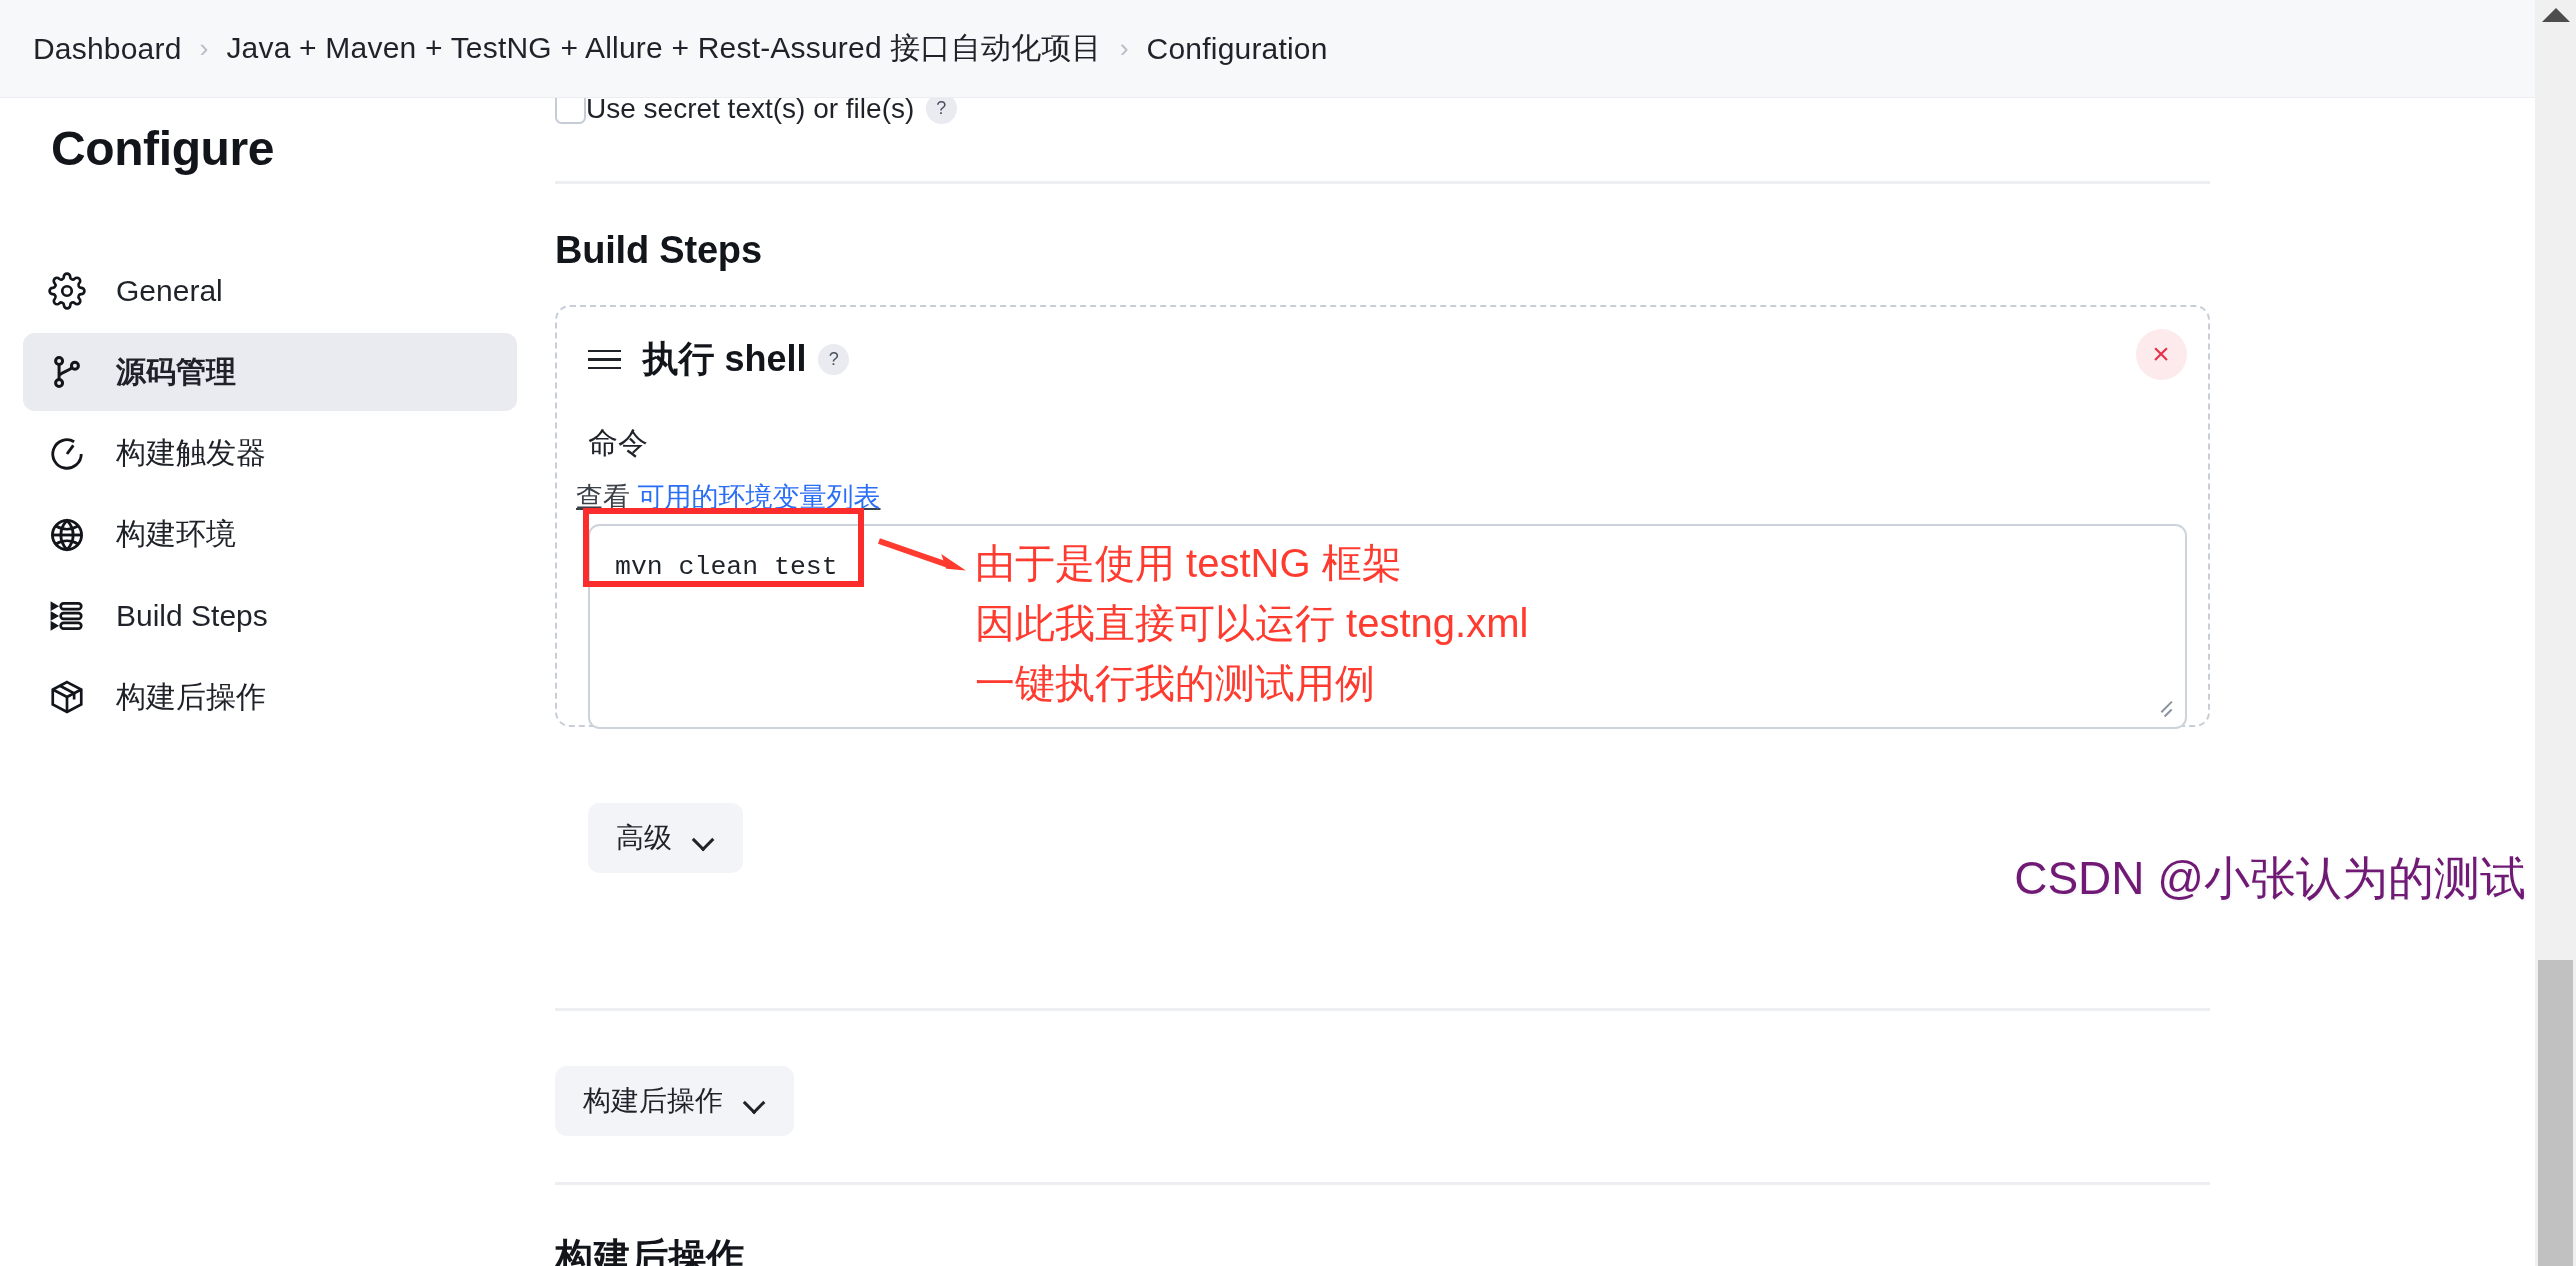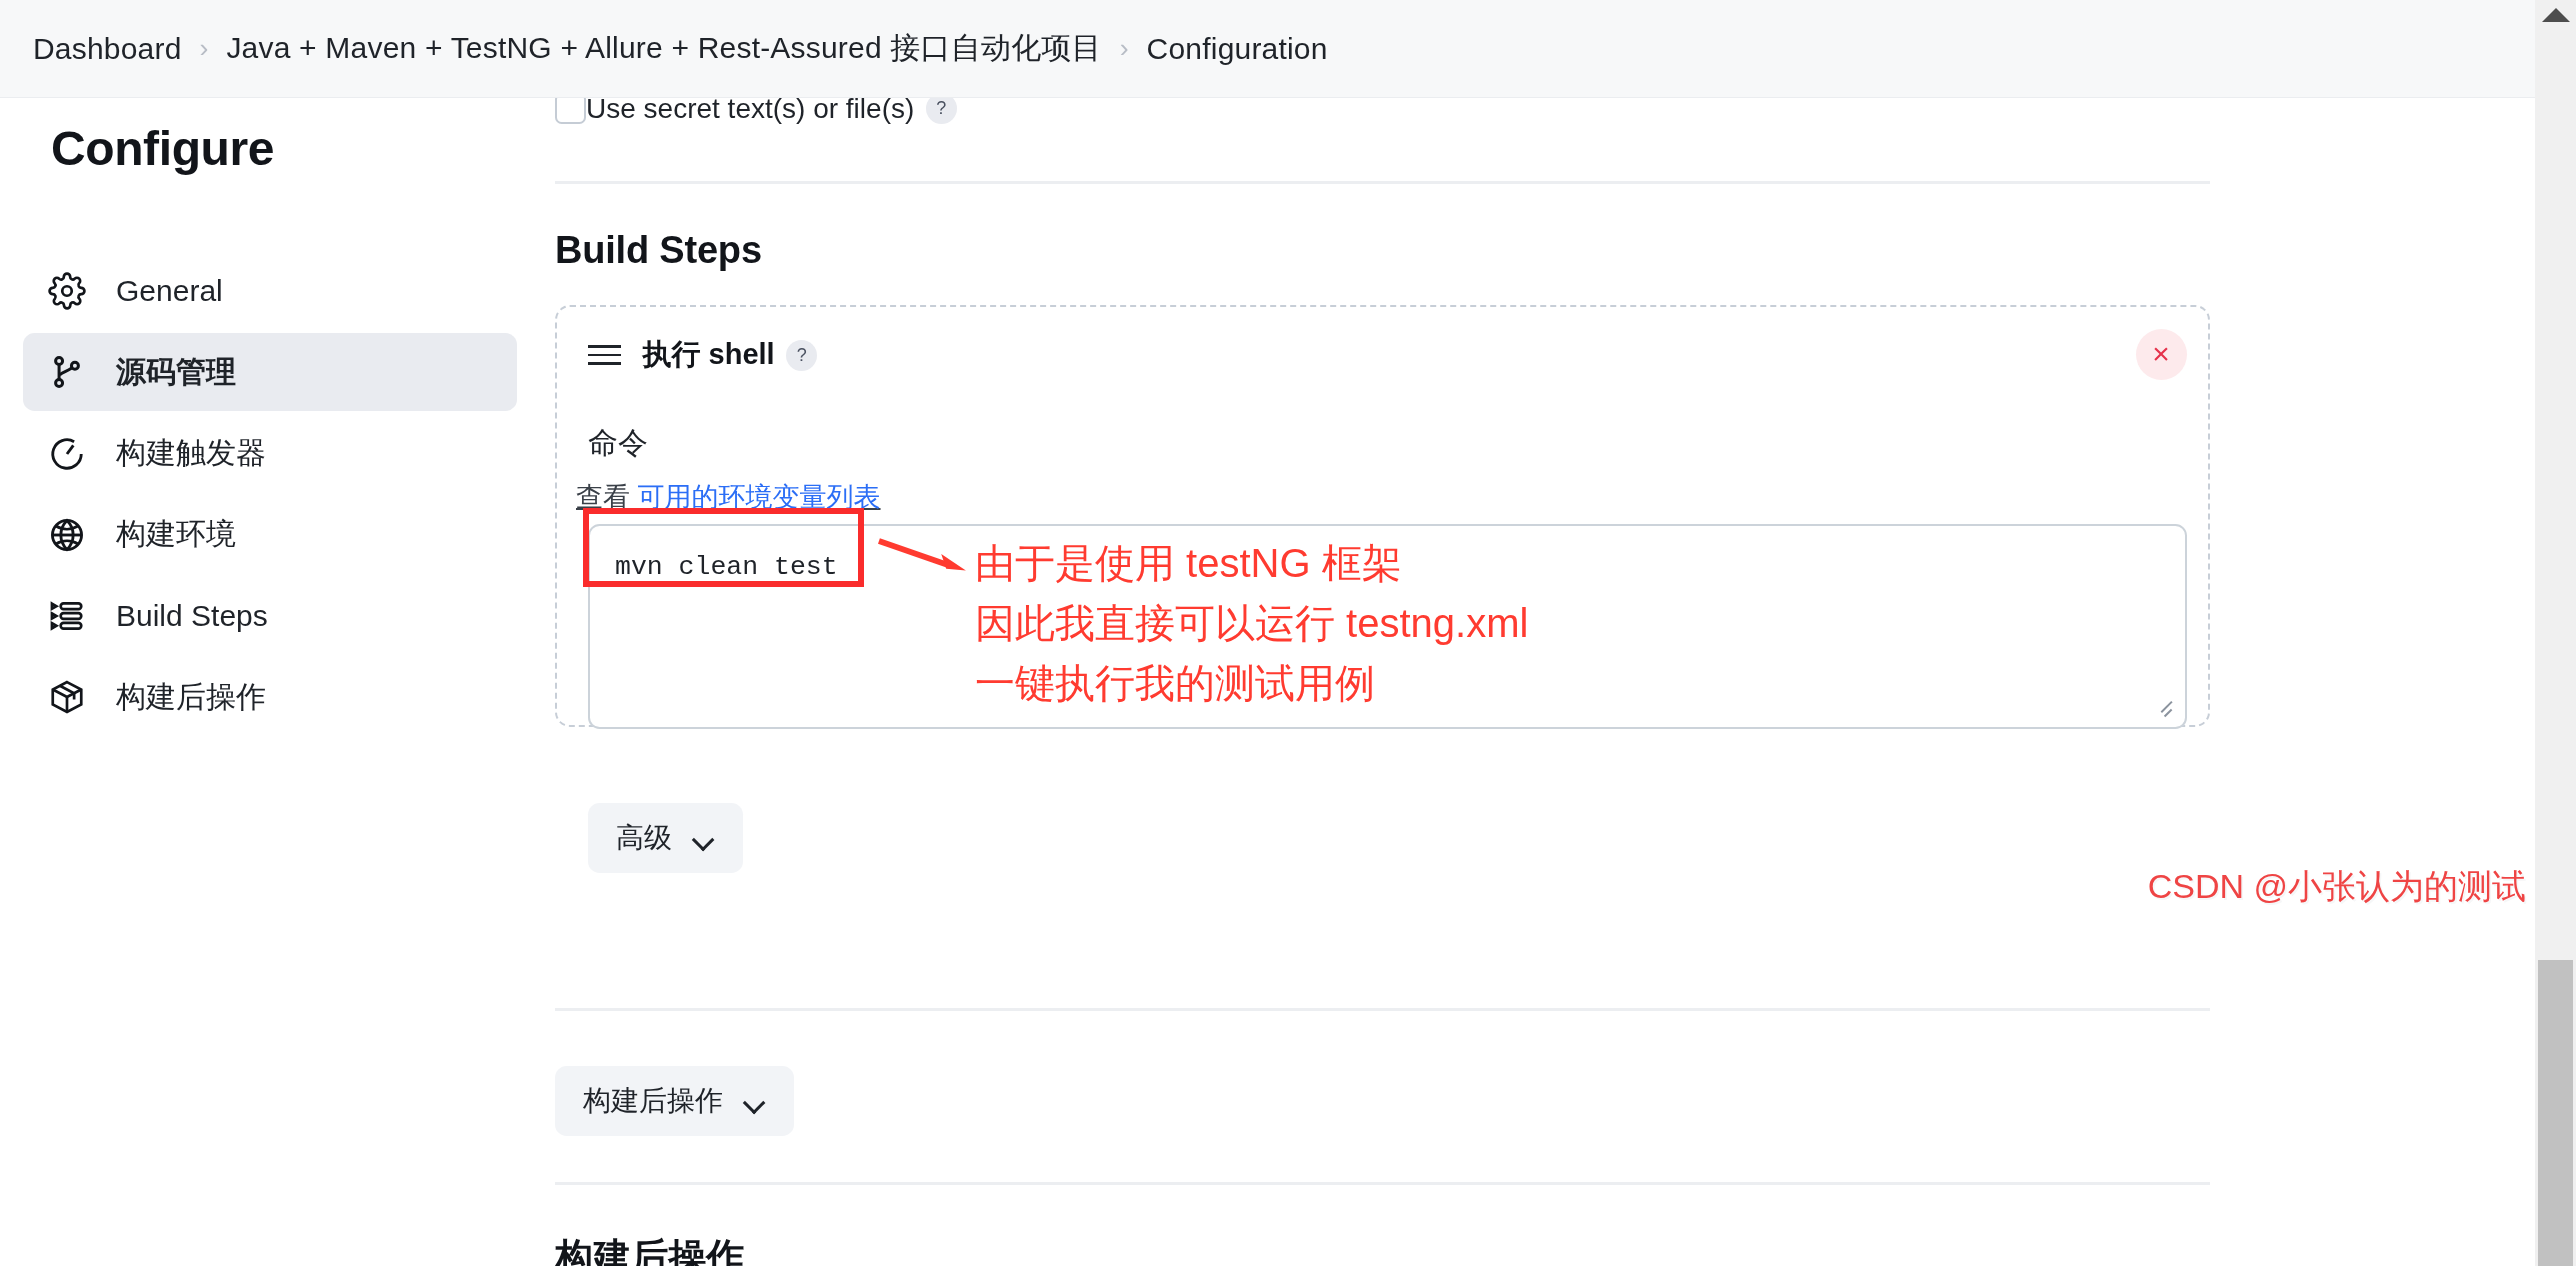--- a/index.html
+++ b/index.html
@@ -103,21 +103,21 @@
     background: #ffffff;
   }
   .panel-head {
     position: absolute; left: 31px; top: 28px;
     display: flex; align-items: center;
   }
   .drag-handle { width: 33px; margin-right: 21.5px; }
   .drag-handle span {
     display:block; height: 2.5px; background:#1f2329; margin: 5.8px 0;
   }
-  .panel-title { font-size: 29px; font-weight: bold; color:#12151a; }
+  .panel-title { font-size: 36px; font-weight: bold; color:#12151a; }
 
   .close-btn {
     position: absolute; right: 21.5px; top: 21.5px;
     width: 51px; height: 51px; border-radius: 50%;
     background: #fdeaec; color: #e5324b;
     display: flex; align-items: center; justify-content: center;
     font-size: 30px; cursor: pointer; border: none;
   }
 
   .field-label {
@@ -187,21 +187,21 @@
   .ann-text {
     position: absolute; left: 975px; top: 535px;
     color: #ff3b30; font-size: 40px; line-height: 1.42;
     white-space: nowrap; pointer-events: none;
   }
   .ann-text div { margin-bottom: 3.3px; }
 
   
   .watermark {
     position: absolute; right: 50px; bottom: 40px;
-    font-size: 34px; color: #ef4444;
+    font-size: 46px; color: #701a75;
     white-space: nowrap; pointer-events:none;
     text-shadow: 1.7px 1.7px 0 #f6f7f8;
   }
 
   
   .scrollbar {
     position: absolute; right: 0; top: 0;
     width: 41px; height: 1267px; background: #f0f0f0;
   }
   .sb-up {

